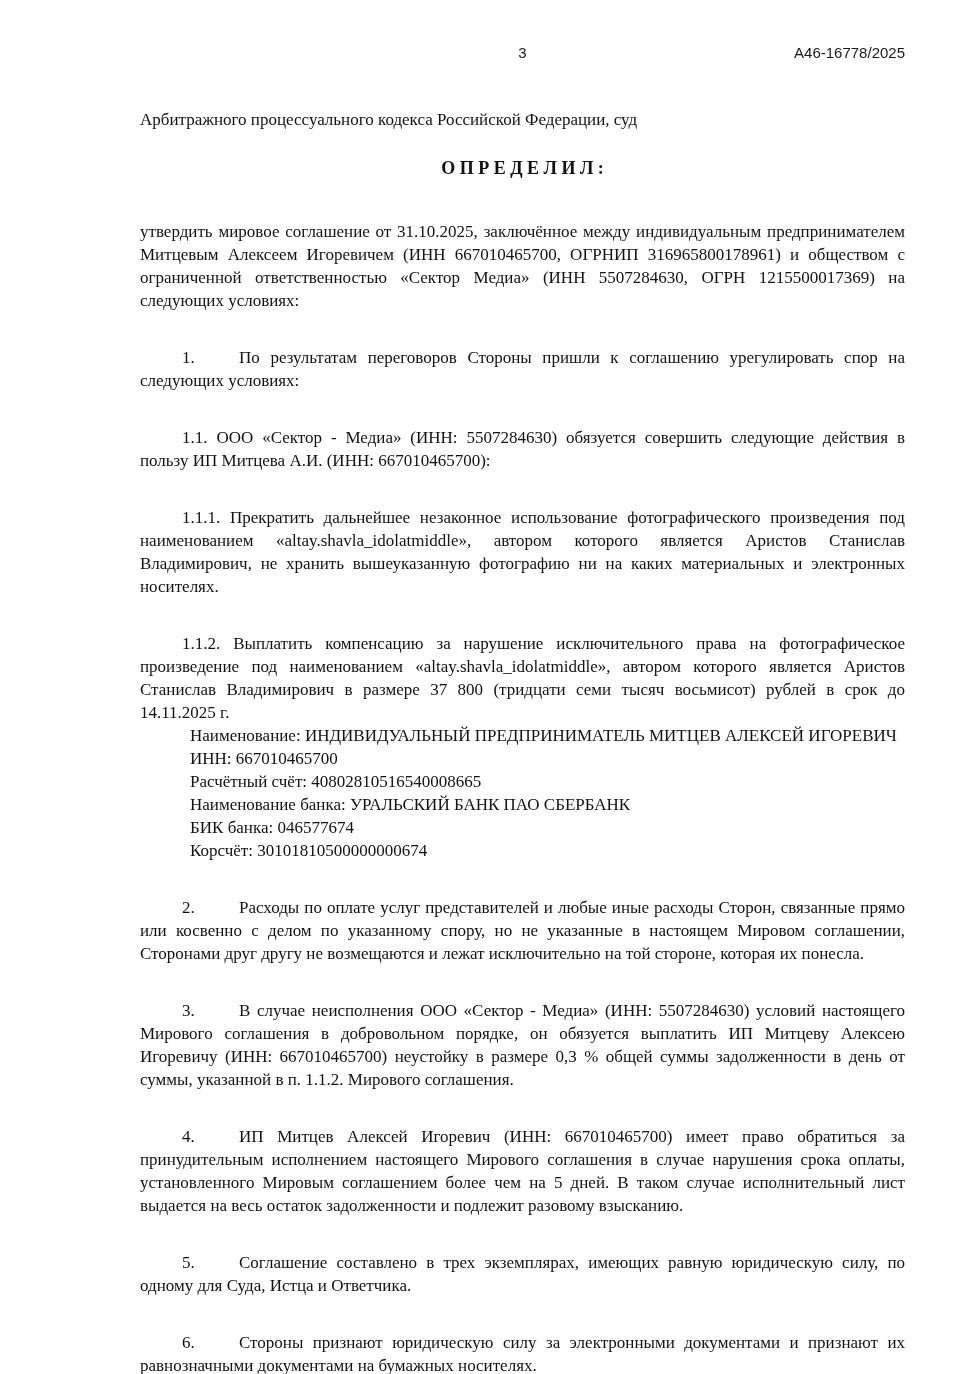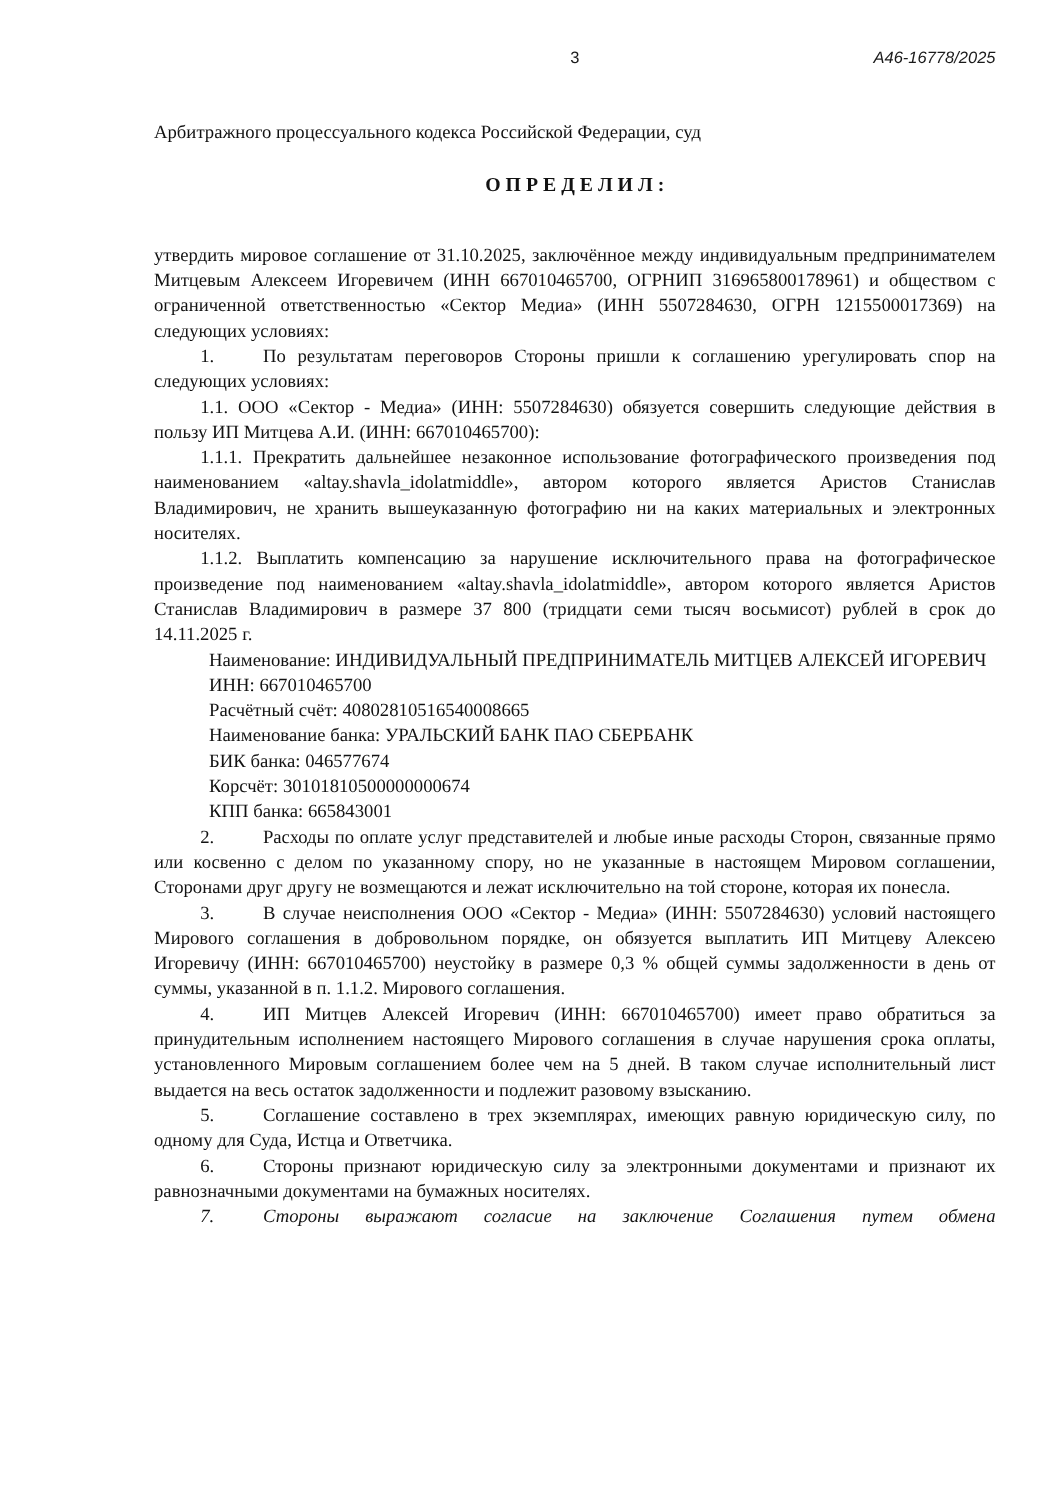--- a/index.html
+++ b/index.html
@@ -19,31 +19,31 @@
   }
   .hdr {
     position: relative;
     height: 18px;
     font-family: "Liberation Sans", sans-serif;
     font-size: 15px;
     line-height: 18px;
     color: #1a1a1a;
   }
   .hdr .pn { position: absolute; left: 50%; transform: translateX(-50%); }
-  .hdr .cn { position: absolute; right: 0; top: 0; font-style: italic; }
+  .hdr .cn { position: absolute; right: 0; top: 0; }
   .intro { margin-top: 46px; text-align: left; }
   .ruling {
     margin-top: 26px;
     margin-bottom: 40px;
     text-align: center;
     font-weight: bold;
     font-size: 18px;
   }
   .docbody { }
-  .para { text-align: justify; text-indent: 42px; }
+  .para { text-align: justify; text-indent: 42px; margin-top: 34px; }
   .para.no-indent { text-indent: 0; }
   .para.bold { font-weight: bold; }
   .para.stretch-last { text-align-last: justify; font-style: italic; }
   .pnum { display: inline-block; width: 57px; text-indent: 0; }
   .req-block { margin-left: 50px; text-align: left; }
   .req-line { text-align: left; }
 </style>
 </head>
 <body>
 
@@ -64,21 +64,20 @@
       <div class="para">1.1. ООО «Сектор - Медиа» (ИНН: 5507284630) обязуется совершить следующие действия в пользу ИП Митцева А.И. (ИНН: 667010465700):</div>
       <div class="para">1.1.1. Прекратить дальнейшее незаконное использование фотографического произведения под наименованием «altay.shavla_idolatmiddle», автором которого является Аристов Станислав Владимирович, не хранить вышеуказанную фотографию ни на каких материальных и электронных носителях.</div>
       <div class="para">1.1.2. Выплатить компенсацию за нарушение исключительного права на фотографическое произведение под наименованием «altay.shavla_idolatmiddle», автором которого является Аристов Станислав Владимирович в размере 37 800 (тридцати семи тысяч восьмисот) рублей в срок до 14.11.2025 г.</div>
       <div class="req-block">
         <div class="req-line">Наименование: ИНДИВИДУАЛЬНЫЙ ПРЕДПРИНИМАТЕЛЬ МИТЦЕВ АЛЕКСЕЙ ИГОРЕВИЧ</div>
         <div class="req-line">ИНН: 667010465700</div>
         <div class="req-line">Расчётный счёт: 40802810516540008665</div>
         <div class="req-line">Наименование банка: УРАЛЬСКИЙ БАНК ПАО СБЕРБАНК</div>
         <div class="req-line">БИК банка: 046577674</div>
         <div class="req-line">Корсчёт: 30101810500000000674</div>
-        <div class="req-line">КПП банка: 665843001</div>
       </div>
       <div class="para"><span class="pnum">2.</span>Расходы по оплате услуг представителей и любые иные расходы Сторон, связанные прямо или косвенно с делом по указанному спору, но не указанные в настоящем Мировом соглашении, Сторонами друг другу не возмещаются и лежат исключительно на той стороне, которая их понесла.</div>
       <div class="para"><span class="pnum">3.</span>В случае неисполнения ООО «Сектор - Медиа» (ИНН: 5507284630) условий настоящего Мирового соглашения в добровольном порядке, он обязуется выплатить ИП Митцеву Алексею Игоревичу (ИНН: 667010465700) неустойку в размере 0,3 % общей суммы задолженности в день от суммы, указанной в п. 1.1.2. Мирового соглашения.</div>
       <div class="para"><span class="pnum">4.</span>ИП Митцев Алексей Игоревич (ИНН: 667010465700) имеет право обратиться за принудительным исполнением настоящего Мирового соглашения в случае нарушения срока оплаты, установленного Мировым соглашением более чем на 5 дней. В таком случае исполнительный лист выдается на весь остаток задолженности и подлежит разовому взысканию.</div>
       <div class="para"><span class="pnum">5.</span>Соглашение составлено в трех экземплярах, имеющих равную юридическую силу, по одному для Суда, Истца и Ответчика.</div>
       <div class="para"><span class="pnum">6.</span>Стороны признают юридическую силу за электронными документами и признают их равнозначными документами на бумажных носителях.</div>
       <div class="para stretch-last"><span class="pnum">7.</span>Стороны выражают согласие на заключение Соглашения путем обмена</div>
     </div>
 
 </div>

